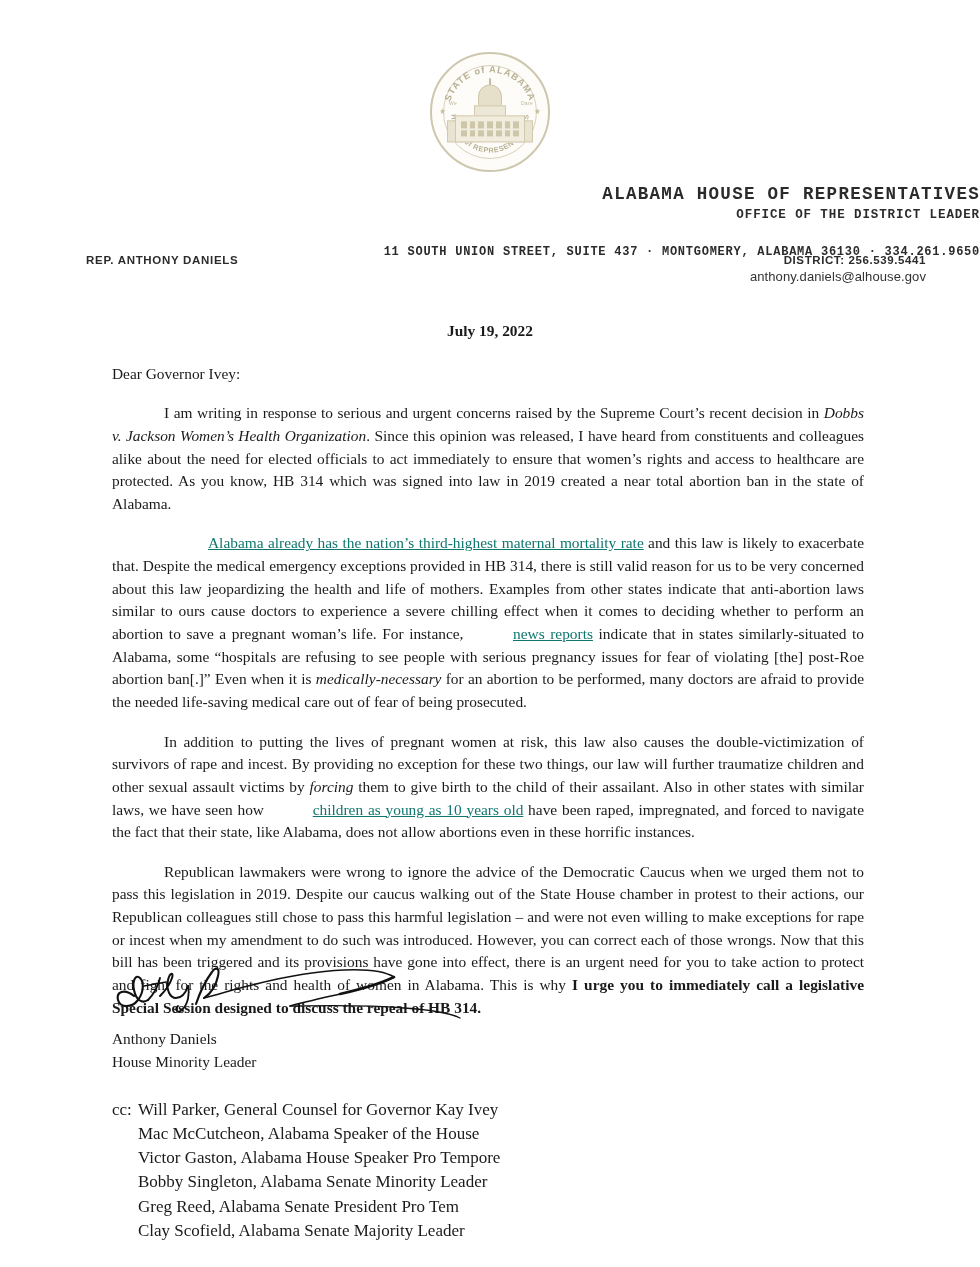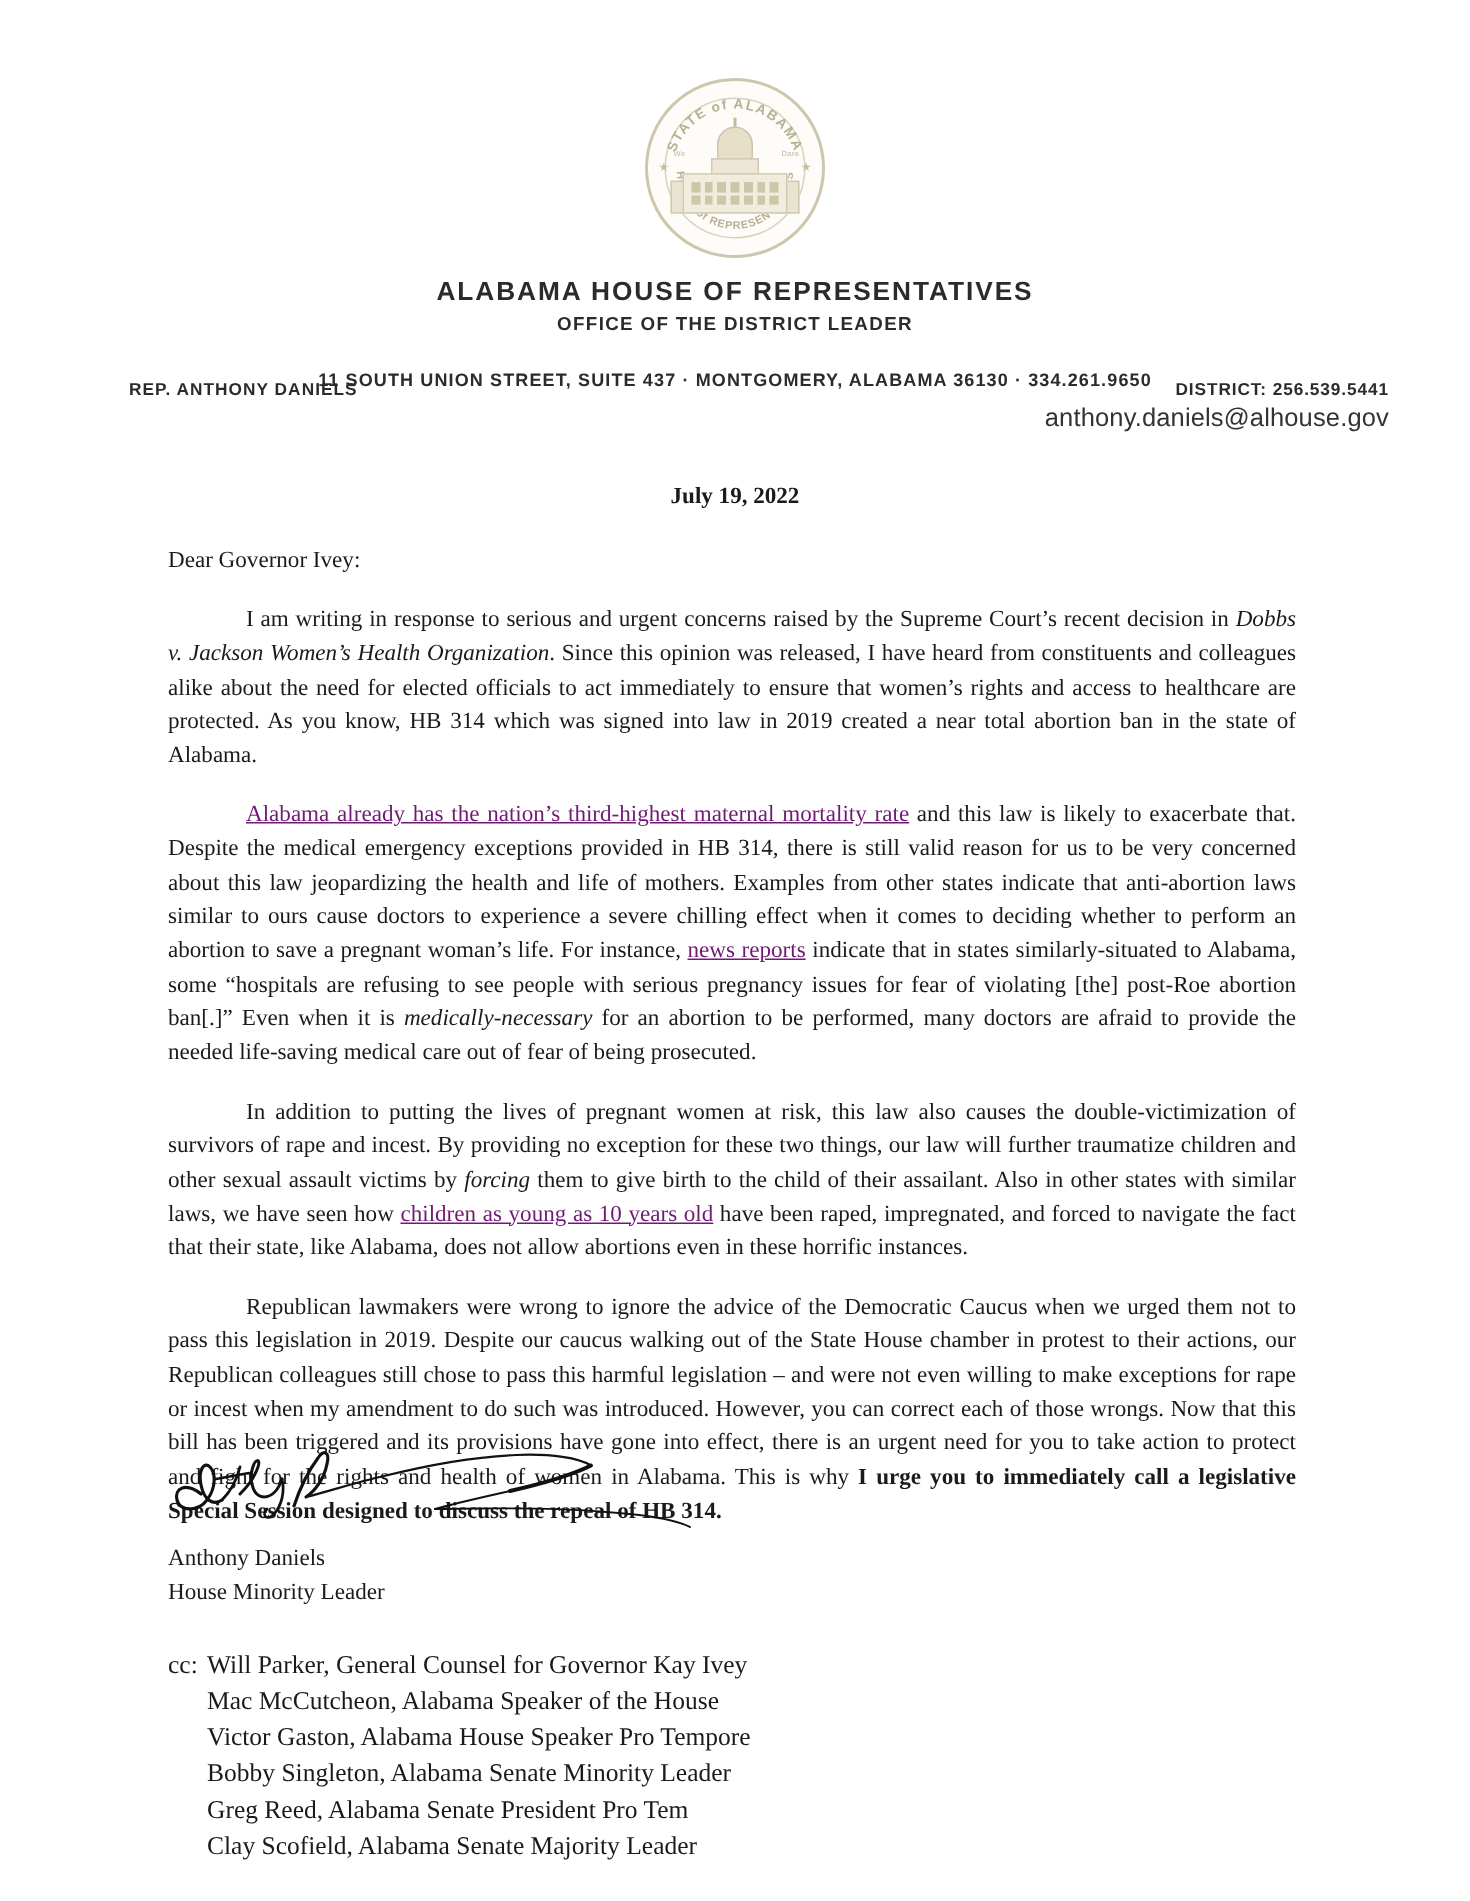--- a/index.html
+++ b/index.html
@@ -153,22 +153,22 @@
   }
   .seal-star-l { left: 7px; }
   .seal-star-r { right: 7px; }
 
   
   .letterhead {
     position: absolute;
     left: 0;
     right: 0;
     top: 184px;
-    text-align: center;
-    font-family: Liberation Sans, sans-serif;
+    text-align: right;
+    font-family: Liberation Mono, monospace;
     color: #2b2b2b;
   }
   .lh-org {
     font-size: 17.5px;
     font-weight: bold;
     letter-spacing: 1.3px;
   }
   .lh-office {
     font-size: 12.5px;
     font-weight: bold;
@@ -202,21 +202,21 @@
   .contact-right {
     text-align: right;
   }
   .contact-district {
     font-size: 11.5px;
     font-weight: bold;
     letter-spacing: 0.6px;
     color: #2b2b2b;
   }
   .contact-email {
-    font-size: 17px;
+    font-size: 13px;
     color: #333333;
     margin-top: 3px;
     letter-spacing: 0.1px;
   }
 
   
   .body-area {
     position: absolute;
     left: 112px;
     top: 320px;
@@ -233,22 +233,23 @@
   }
   .salutation {
     margin-bottom: 17px;
     text-align: left;
   }
   p.para {
     margin: 0 0 17px 0;
     text-indent: 52px;
   }
   .doc-link {
-    color: #701a75;
+    color: #0f766e;
     text-decoration: underline;
+    margin-left: 44px;
   }
   .ital { font-style: italic; }
   .bold { font-weight: bold; }
 
   
   .closing {
     position: absolute;
     left: 112px;
     top: 968px;
     width: 600px;

